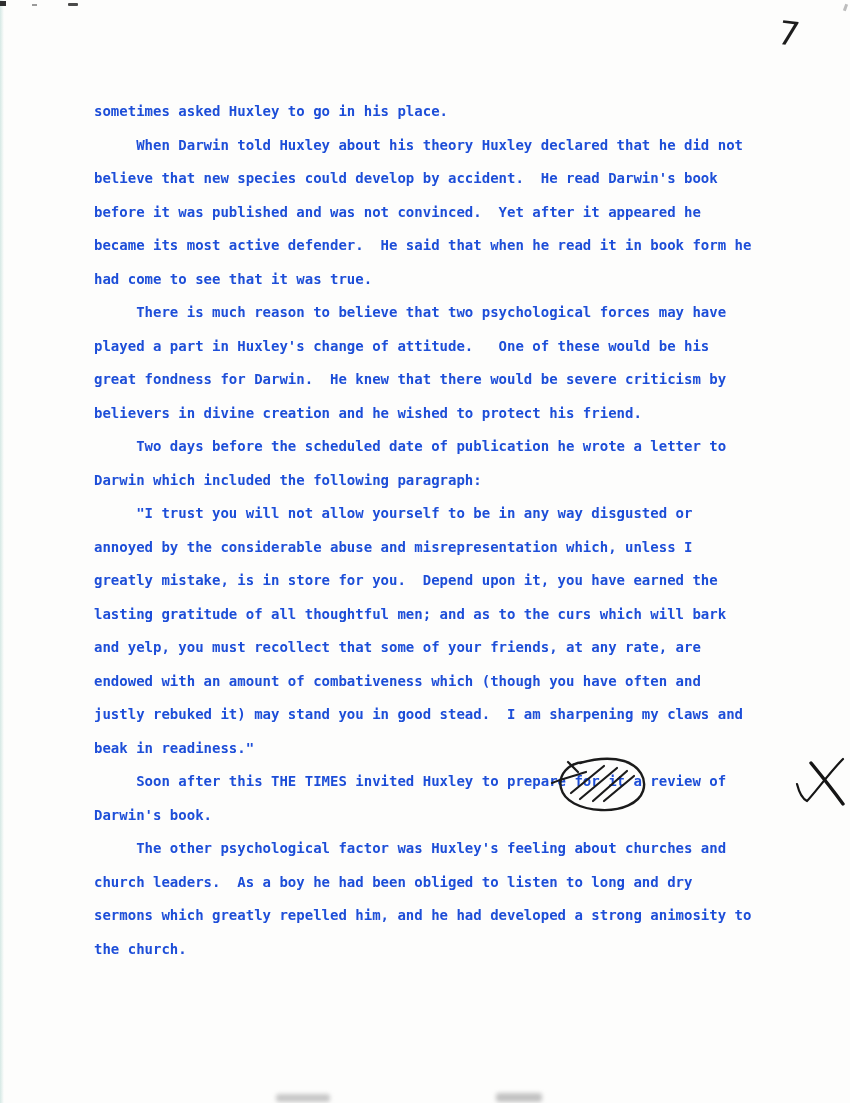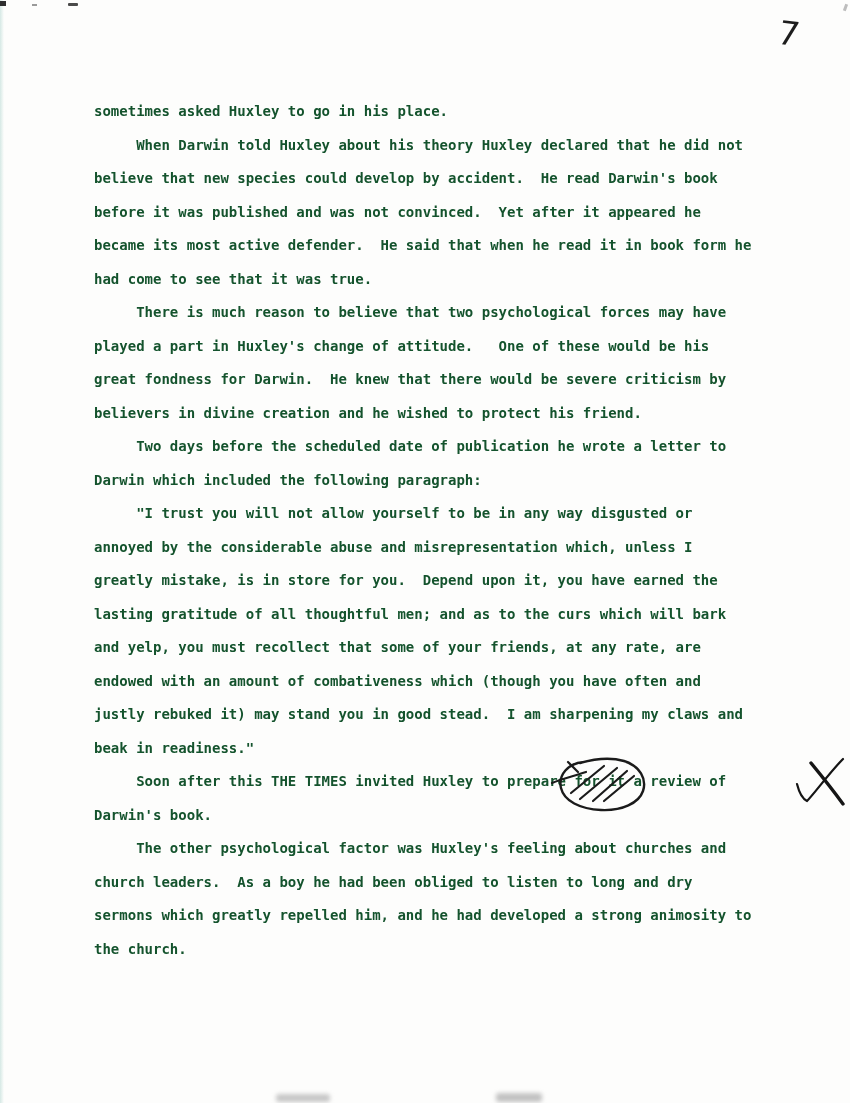--- a/index.html
+++ b/index.html
@@ -19,21 +19,21 @@
     width: 4px; height: 1103px;
     background: linear-gradient(to right, rgba(140,195,185,0.35), rgba(140,195,185,0));
   }
   
   .typed {
     position: absolute; left: 94px; top: 95px;
     font-family: "DejaVu Sans Mono", monospace;
     font-size: 14px;
     font-weight: bold;
     line-height: 33.5px;
-    color: #14532d;
+    color: #1d4ed8;
     white-space: pre;
     letter-spacing: 0;
   }
   .typed .line { height: 33.5px; }
   
   .page-number {
     position: absolute; left: 778px; top: 14px;
     font-family: "DejaVu Sans", sans-serif;
     font-size: 33px;
     font-weight: 400;

